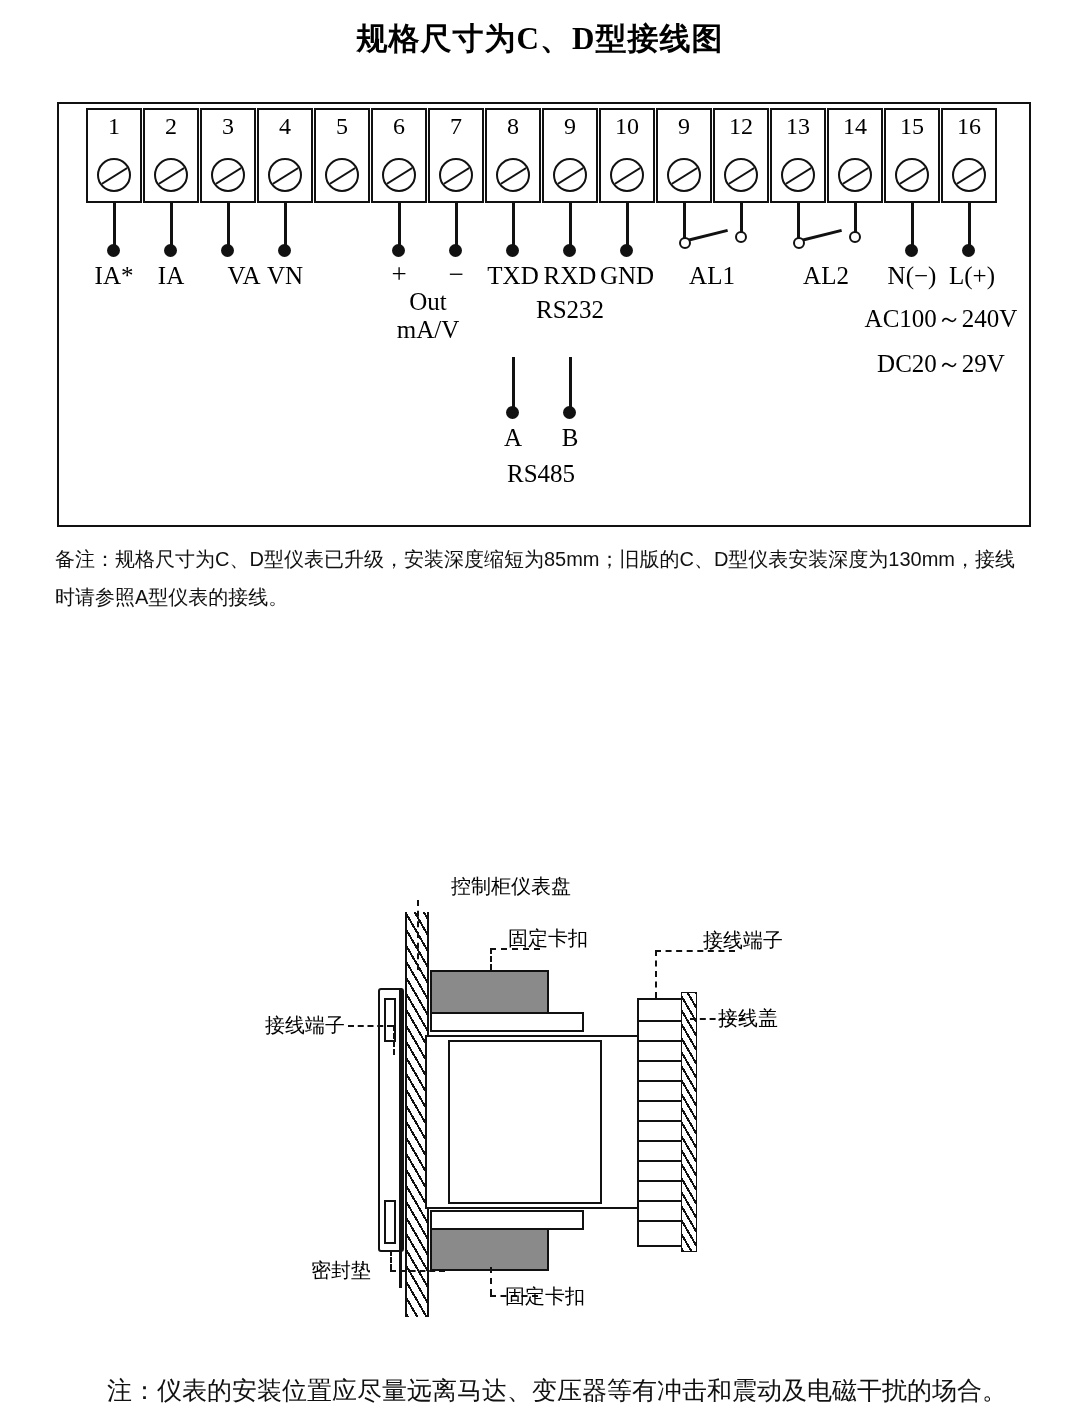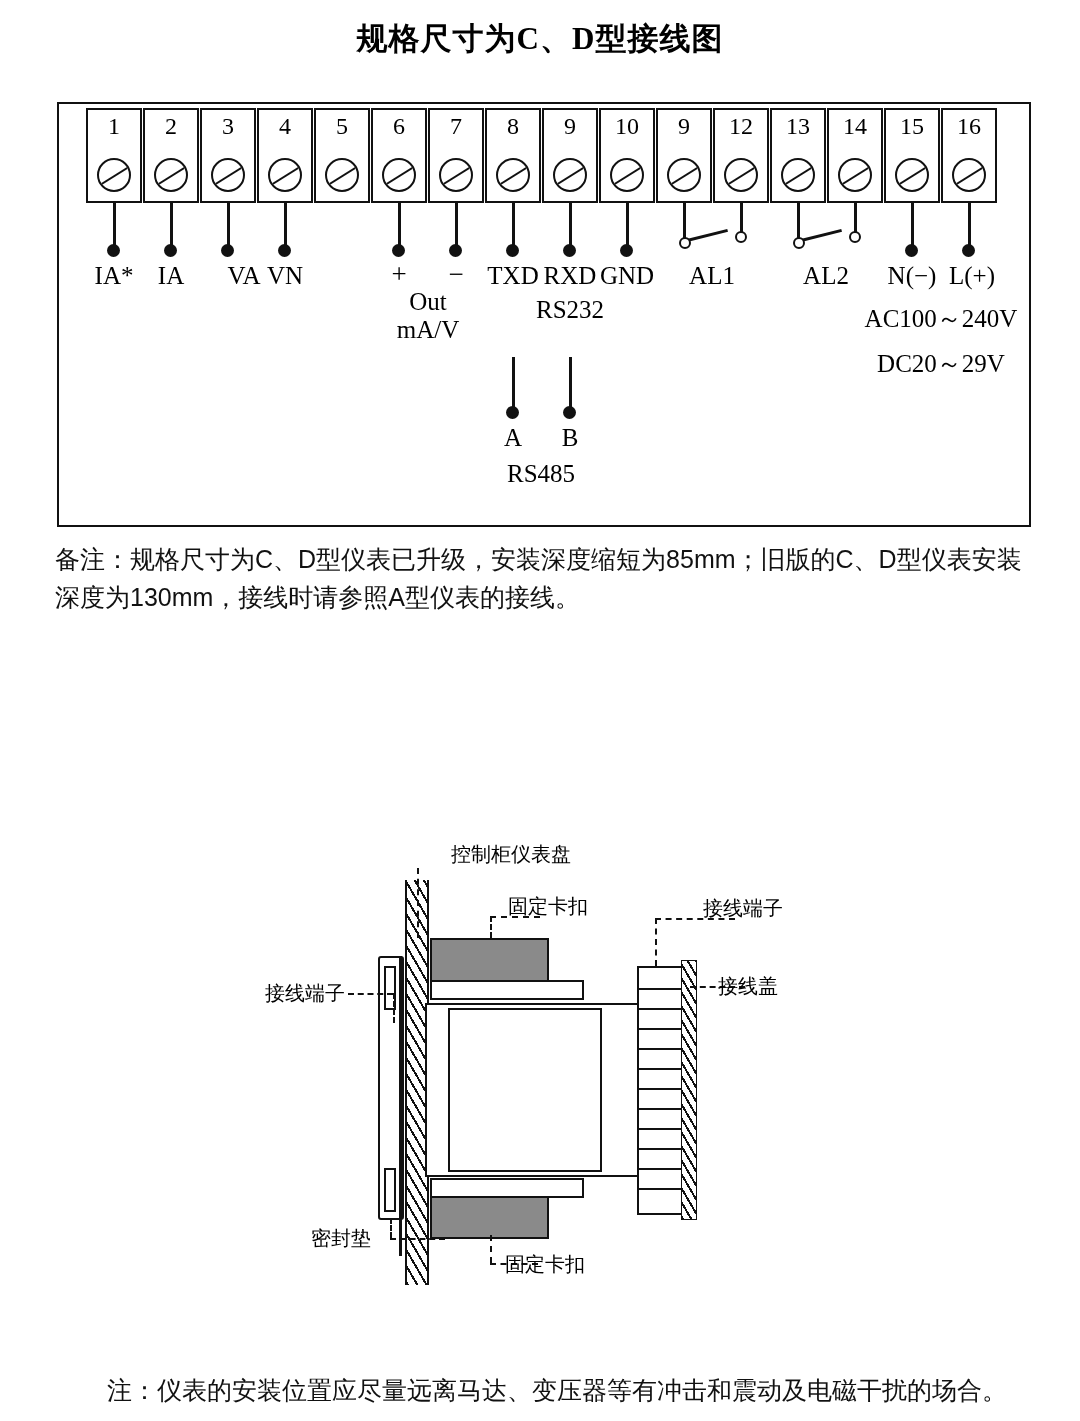--- a/index.html
+++ b/index.html
@@ -76,32 +76,32 @@
     font-size:25px;
     line-height:28px;
     white-space:nowrap;
   }
   .lbl.c{transform:translateX(-50%);text-align:center;}
 
   
   .para{
     position:absolute;
     font-family:"Liberation Sans", sans-serif;
-    font-size:25px;
+    font-size:20px;
     line-height:38px;
     color:#111;
   }
   .note1{left:55px;top:540px;width:980px;}
   .heading2{left:45px;top:663px;font-size:25px;font-weight:700;
     font-family:"Liberation Sans", sans-serif;}
   .para2{left:42px;top:718px;width:1000px;}
   .note2{left:42px;top:1371px;width:1030px;font-size:25px;text-align:center;}
 
   
-  .illus{position:absolute;left:0;top:838px;width:1080px;height:490px;}
+  .illus{position:absolute;left:0;top:870px;width:1080px;height:490px;}
   .ln{position:absolute;background:#111;}
   .dash-h{
     position:absolute;height:0;border-top:2px dashed #111;
   }
   .dash-v{
     position:absolute;width:0;border-left:2px dashed #111;
   }
   .cap{
     position:absolute;
     font-family:"Liberation Sans", sans-serif;

